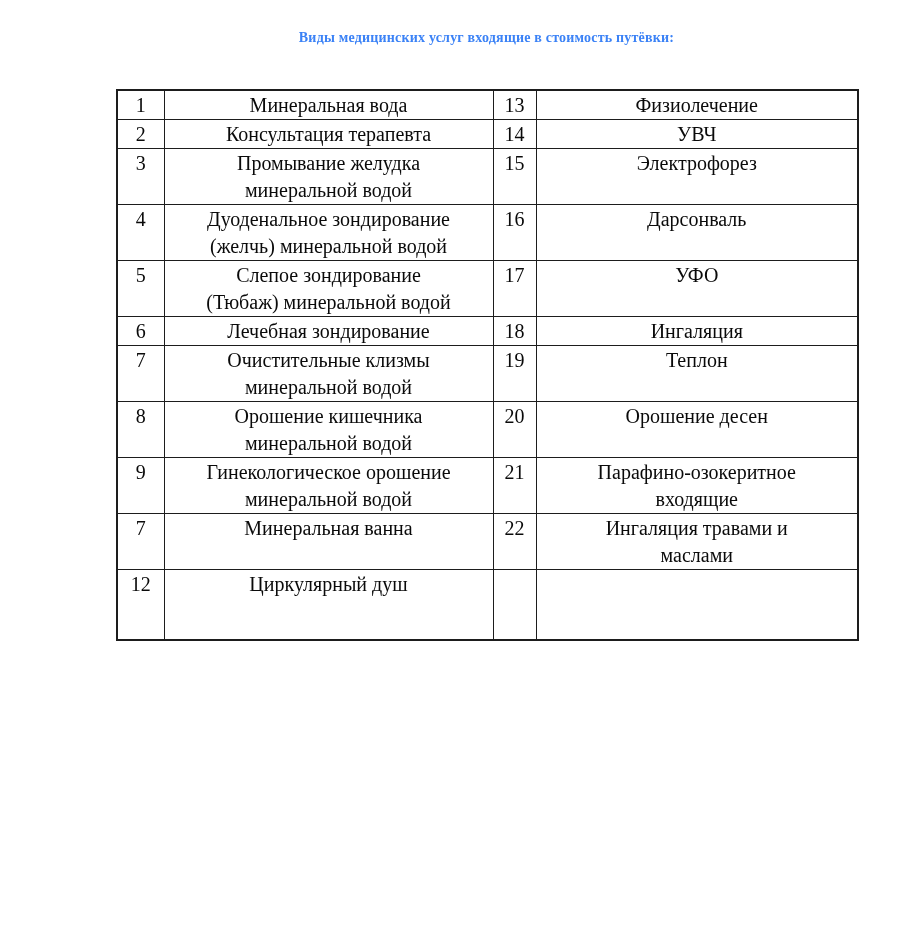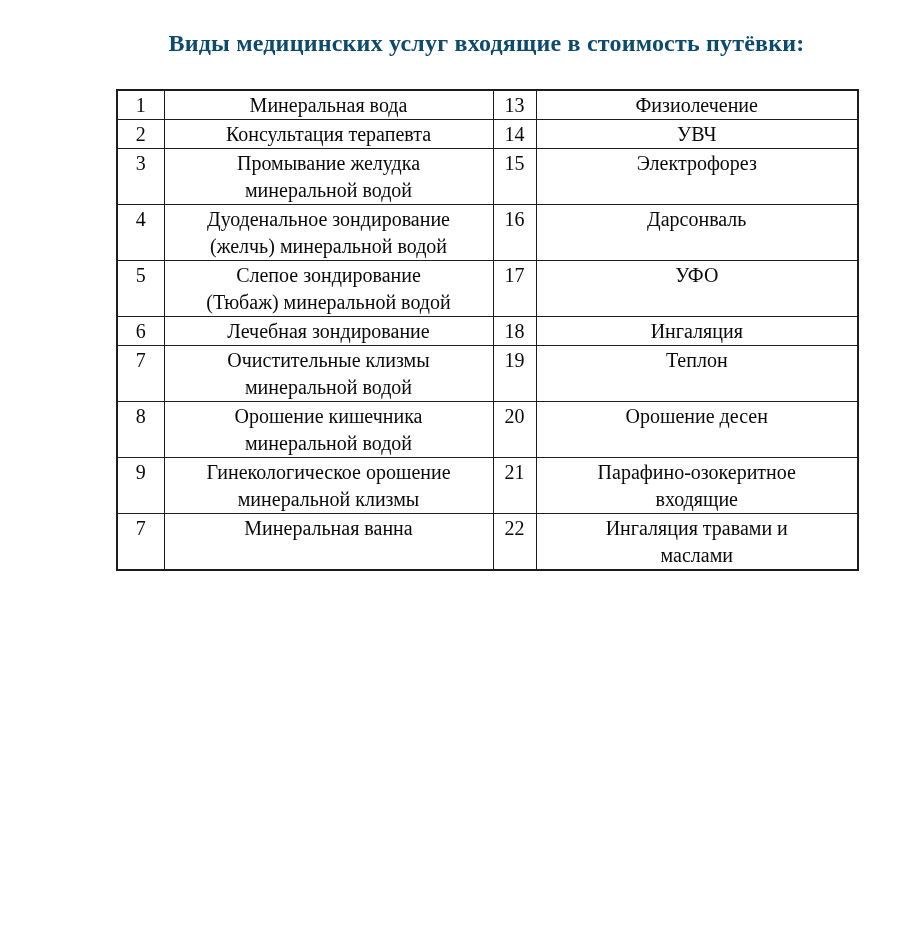--- a/index.html
+++ b/index.html
@@ -11,22 +11,22 @@
     font-family: "Liberation Serif", serif;
     overflow: hidden;
   }
   .doc-title {
     position: absolute;
     left: 116px;
     top: 30px;
     width: 741px;
     text-align: center;
     font-weight: bold;
-    font-size: 24px;
-    color: #0c4a6e;
+    font-size: 14px;
+    color: #3b82f6;
     letter-spacing: 0.2px;
   }
   table.services {
     position: absolute;
     left: 116px;
     top: 89px;
     width: 741px;
     border-collapse: collapse;
     table-layout: fixed;
     border: 2px solid #1d1d1d;
@@ -119,27 +119,33 @@
         <tr>
           <td>8</td>
           <td>Орошение кишечника
 минеральной водой</td>
           <td>20</td>
           <td>Орошение десен</td>
         </tr>
         <tr>
           <td>9</td>
           <td>Гинекологическое орошение
-минеральной клизмы</td>
+минеральной водой</td>
           <td>21</td>
           <td>Парафино-озокеритное
 входящие</td>
         </tr>
         <tr>
           <td>7</td>
           <td>Минеральная ванна</td>
           <td>22</td>
           <td>Ингаляция травами и
 маслами</td>
         </tr>
+        <tr>
+          <td>12</td>
+          <td>Циркулярный душ</td>
+          <td></td>
+          <td></td>
+        </tr>
       </tbody>
   </table>
 </div>
 
 </body></html>

